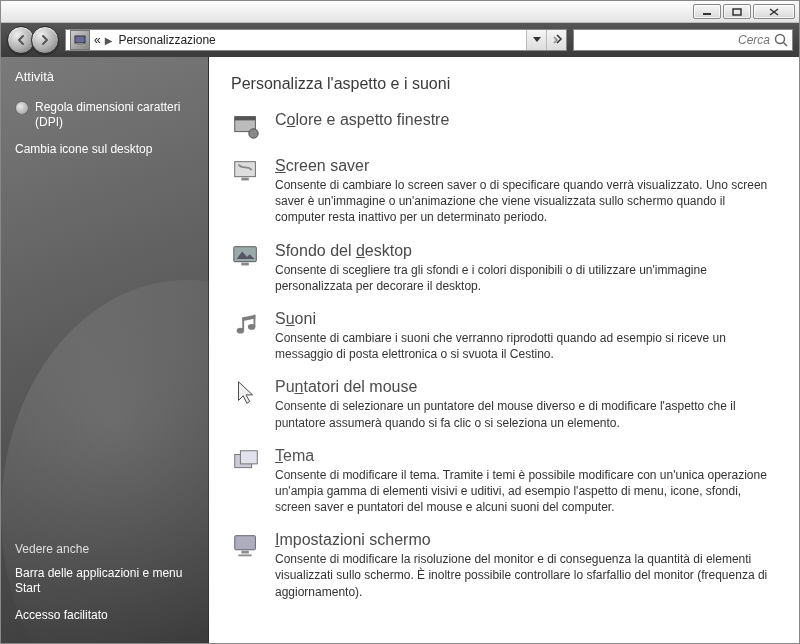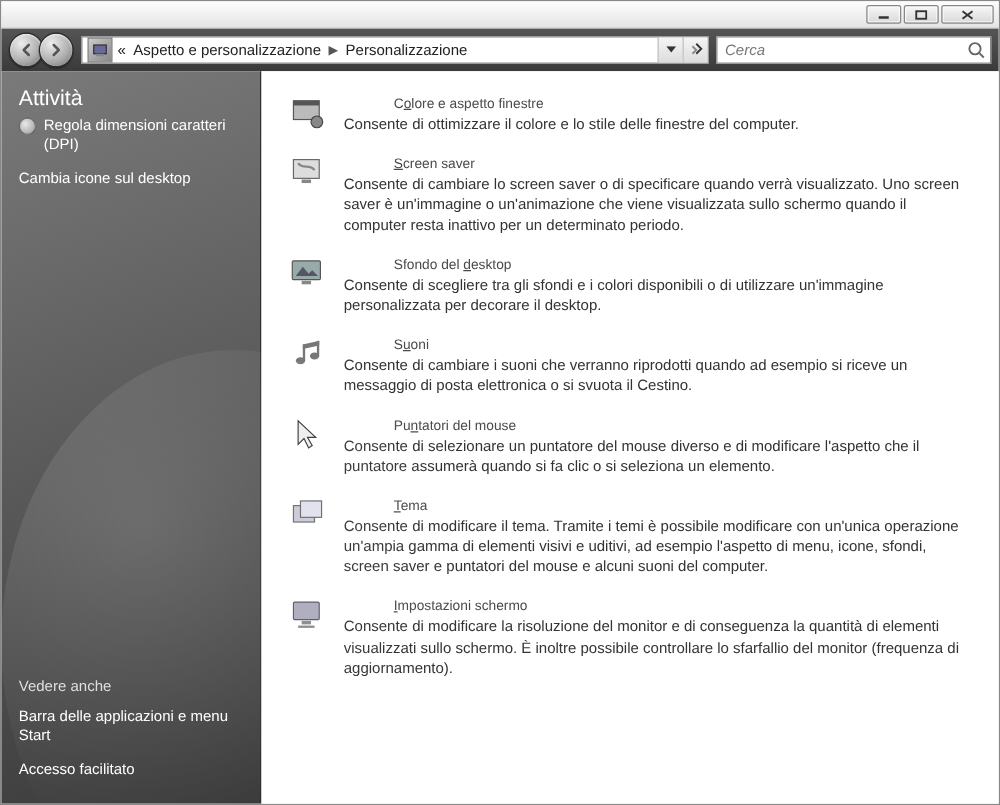--- a/index.html
+++ b/index.html
@@ -78,20 +78,21 @@
     width:20px; height:100%; border-left:1px solid #bbb;
     display:flex;align-items:center;justify-content:center; color:#333;
     background:linear-gradient(180deg,#f5f5f5,#ddd);
     cursor:pointer;
   }
   .searchbar { width:220px; position:relative; }
   .searchbar input {
     border:none; outline:none; width:100%; height:100%;
     padding:0 22px 0 6px; font-size:12px; color:#888; font-style:italic;
     background:transparent;
+    text-align:right;
   }
   .search-icon {
     position:absolute; right:3px; top:50%; transform:translateY(-50%);
     width:16px; height:16px; color:#555;
   }
 
   
   .body {
     flex:1; display:flex; min-height:0;
   }
@@ -106,21 +107,21 @@
     font-size:12px;
   }
   .sidebar::after{
     content:"";
     position:absolute; left:0; top:38%;
     width:180%; height:80%;
     border-radius:50%;
     background: radial-gradient(circle at 30% 30%, rgba(255,255,255,0.15), rgba(255,255,255,0) 60%);
     pointer-events:none;
   }
-  .sidebar .tasks-title { font-weight:400; margin-bottom:4px; font-size:17px; }
+  .sidebar .tasks-title { font-weight:400; margin-bottom:16px; font-size:13px; }
   .side-link {
     display:flex; align-items:flex-start; gap:6px;
     color:#fff; margin-bottom:12px; cursor:pointer;
     line-height:1.25;
   }
   .side-link .globe {
     flex:0 0 14px; height:14px; border-radius:50%;
     background: radial-gradient(circle at 35% 35%, #e8e8e8, #999);
     border:1px solid rgba(0,0,0,.4);
     margin-top:1px;
@@ -143,22 +144,22 @@
     margin-bottom:16px;
   }
   .item .icon {
     width:30px; height:30px; flex:0 0 30px;
     display:flex;align-items:center;justify-content:center;
     color:#666;
   }
   .item .icon svg { width:30px; height:30px; }
   .item .txt { flex:1; }
   .item .title {
-    color:#4a4a4a; font-size:11px; cursor:pointer;
-    display:inline-block; margin-bottom:2px;margin-left:40px;
+    color:#4a4a4a; font-size:16px; cursor:pointer;
+    display:inline-block; margin-bottom:2px;
   }
   .item .title .ul { text-decoration:underline; text-underline-offset:1px;}
   .item .desc { font-size:12px; color:#333; line-height:1.35; }
 </style>
 </head>
 <body>
 
 <div class="titlebar">
   <div class="win-btn">
     <svg width="10" height="8">
@@ -192,21 +193,20 @@
     </div>
   </div>
   <div class="addressbar">
     <div class="addr-icon">
       <svg width="12" height="12" viewBox="0 0 12 12">
           <rect x="1" y="2" width="10" height="7" fill="#6a6a9a" stroke="#333"></rect>
           <rect x="3" y="9" width="6" height="2" fill="#888"></rect>
         </svg>
     </div>
     <span style="color:#222;padding-right:2px;">«</span>
-    <span class="crumb">Aspetto e personalizzazione</span>
     <span class="crumb-sep">▶</span>
     <span class="crumb">Personalizzazione</span>
     <div style="flex:1"></div>
     <div class="addr-drop">
       <svg width="8" height="6">
           <path d="M0 0 L8 0 L4 5 Z" fill="#333"></path>
         </svg>
     </div>
     <div class="addr-refresh">
       <svg width="12" height="12" viewBox="0 0 12 12">
@@ -236,32 +236,32 @@
     <div class="side-link">
       <span class="lbl">Cambia icone sul desktop</span>
     </div>
     <div class="spacer"></div>
     <div class="seealso-title">Vedere anche</div>
     <div class="seealso-link">Barra delle applicazioni e menu Start</div>
     <div class="seealso-link">Accesso facilitato</div>
   </div>
 
   <div class="content">
+    <h1>Personalizza l'aspetto e i suoni</h1>
 
     <div class="item">
       <div class="icon">
         <svg viewBox="0 0 32 32">
             <rect x="4" y="6" width="22" height="16" fill="#bbb" stroke="#555"></rect>
             <rect x="4" y="6" width="22" height="4" fill="#555"></rect>
             <circle cx="24" cy="24" r="5" fill="#888" stroke="#444"></circle>
           </svg>
       </div>
       <div class="txt">
         <a class="title"><span>C</span><span class="ul">o</span><span>lore e aspetto finestre</span></a>
-        <div class="desc">Consente di ottimizzare il colore e lo stile delle finestre del computer.</div>
       </div>
     </div>
 
     <div class="item">
       <div class="icon">
         <svg viewBox="0 0 32 32">
             <rect x="4" y="5" width="22" height="16" fill="#ddd" stroke="#666"></rect>
             <path d="M8 8 C12 14, 18 8, 22 14" fill="none" stroke="#888" stroke-width="2"></path>
             <rect x="11" y="22" width="8" height="3" fill="#888"></rect>
           </svg>

